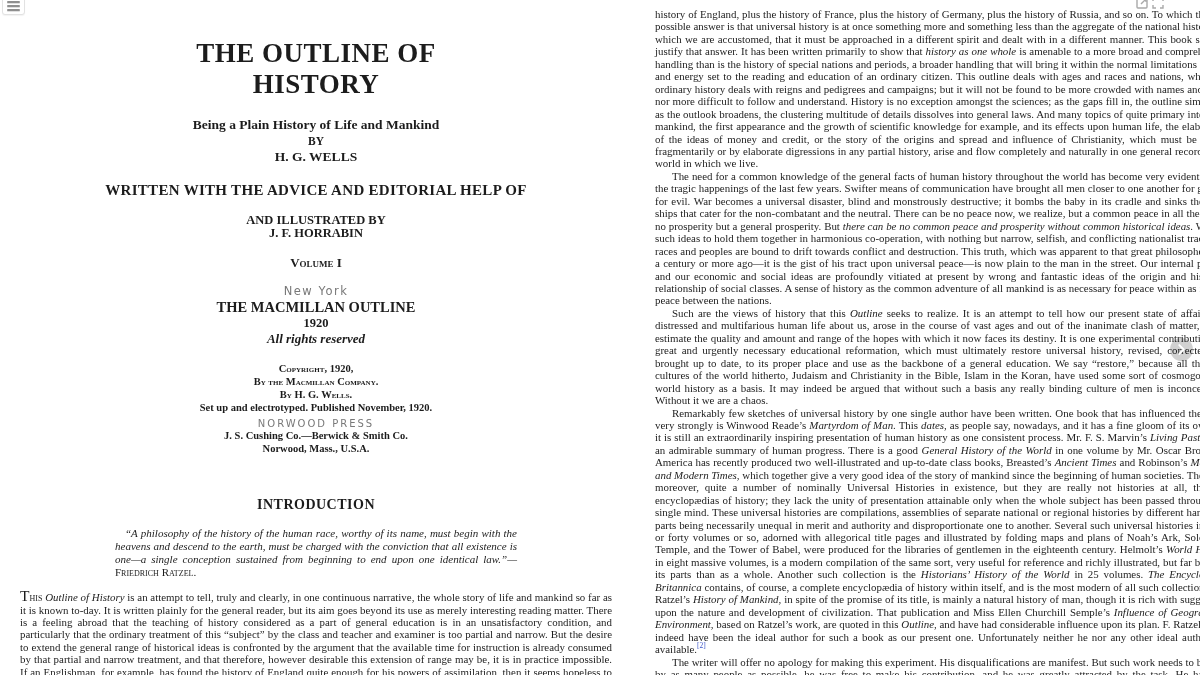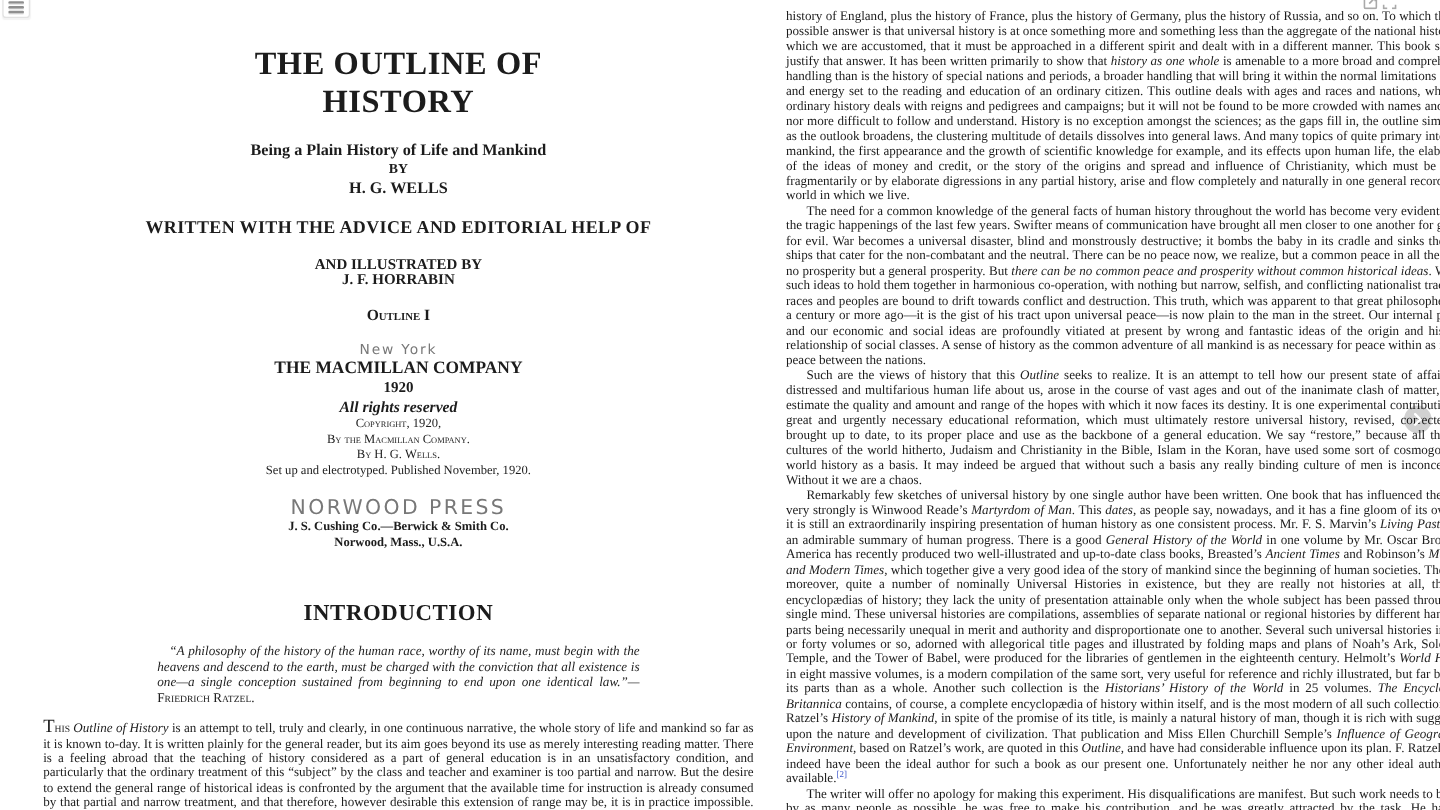--- a/index.html
+++ b/index.html
@@ -14,42 +14,42 @@
               justify-content:center; gap:2.5px; padding:0 4px; cursor:pointer; }
   .menu-btn i { display:block; height:1.5px; background:#8f8f8f; border-radius:1px;
                 box-shadow:0 1px 0 rgba(0,0,0,.12); }
   .top-icon { position:absolute; top:-5px; color:#a9a9a9; cursor:pointer; }
   .next-btn { position:absolute; left:1170px; top:338px; width:23px; height:23px;
               border-radius:50%; background:rgba(0,0,0,.18); display:flex;
               align-items:center; justify-content:center; cursor:pointer; }
   .next-btn svg { display:block; }
 
   
-  .page-left  { position:absolute; left:36px;  top:0; width:592px; height:590px; text-align:center; }
+  .page-left  { position:absolute; left:20px;  top:0; width:592px; height:590px; text-align:center; }
   .page-right { position:absolute; left:655px; top:0; width:576px; height:675px; }
 
   
   .book-title { margin-top:38px; font-size:27px; line-height:31px; font-weight:bold; letter-spacing:.5px; }
   .subtitle   { margin-top:17px; font-size:13.5px; font-weight:bold; }
   .by-line    { margin-top:2px; font-size:11.5px; font-weight:bold; }
   .author     { margin-top:2px;  font-size:13.5px; font-weight:bold; }
   .advice     { margin-top:17px; font-size:15px; font-weight:bold; letter-spacing:.3px; }
   .editors    { margin-top:14px; font-size:13.5px; line-height:13.5px; font-weight:bold; }
   .illus      { margin-top:15px; font-size:12.5px; line-height:13px; font-weight:bold; }
   .volume     { margin-top:15px; font-size:13px; font-weight:bold; font-variant:small-caps; }
   .script     { margin-top:13px; font-family:"DejaVu Sans",sans-serif; font-size:11.5px;
                 color:#787878; letter-spacing:1.5px; }
   .publisher  { margin-top:1px; font-size:14.5px; font-weight:bold; }
   .pubyear    { font-size:12.5px; font-weight:bold; }
   .rights     { font-size:13px; font-weight:bold; font-style:italic;text-align:center; }
-  .copy-block { margin-top:0; font-size:10.5px; line-height:13px; font-weight:normal; }
-  .press      { margin-top:14px; font-family:"DejaVu Sans",sans-serif; font-size:17px;
+  .copy-block { margin-top:15px; font-size:10.5px; line-height:13px; font-weight:bold; }
+  .press      { margin-top:4px; font-family:"DejaVu Sans",sans-serif; font-size:10px;
                 color:#787878; letter-spacing:2px; }
   .press-co   { font-size:10.5px; line-height:13px; font-weight:bold; }
-  .intro-head { margin-top:42px; font-size:19px; font-weight:bold; letter-spacing:.5px; }
+  .intro-head { margin-top:42px; font-size:14px; font-weight:bold; letter-spacing:.5px; }
 
   .quote { margin:14px 95px 0 95px; font-size:11px; line-height:13px; font-style:italic;
            text-align:justify; text-indent:10px; }
   .intro-p { margin-top:9px; font-size:10.9px; line-height:12.45px; text-align:justify; text-align-last:justify; }
   .intro-p .lead { font-size:15.5px; line-height:1; font-weight:normal; }
 
   
   .page-right p { font-size:10.9px; line-height:12.45px; text-align:justify; text-indent:17px; margin:0; }
   .page-right p.noindent { text-indent:0; margin-top:8px; }
 
@@ -87,23 +87,23 @@
       <div>HISTORY</div>
     </h1>
     <div class="subtitle">Being a Plain History of Life and Mankind</div>
     <div class="by-line">BY</div>
     <div class="author">H. G. WELLS</div>
     <div class="advice">WRITTEN WITH THE ADVICE AND EDITORIAL HELP OF</div>
     <div class="illus">
       <div>AND ILLUSTRATED BY</div>
       <div>J. F. HORRABIN</div>
     </div>
-    <div class="volume">Outline I</div>
+    <div class="volume">Volume I</div>
     <div class="script">New York</div>
-    <div class="publisher">THE MACMILLAN COMPANY</div>
+    <div class="publisher">THE MACMILLAN OUTLINE</div>
     <div class="pubyear">1920</div>
     <div class="rights">All rights reserved</div>
     <div class="copy-block">
       <div><span class="sc">Copyright, 1920,</span></div>
       <div><span class="sc">By the Macmillan Company.</span></div>
       <div><span class="sc">By H. G. Wells.</span></div>
       <div>Set up and electrotyped. Published November, 1920.</div>
     </div>
     <div class="press">NORWOOD PRESS</div>
     <div class="press-co">

